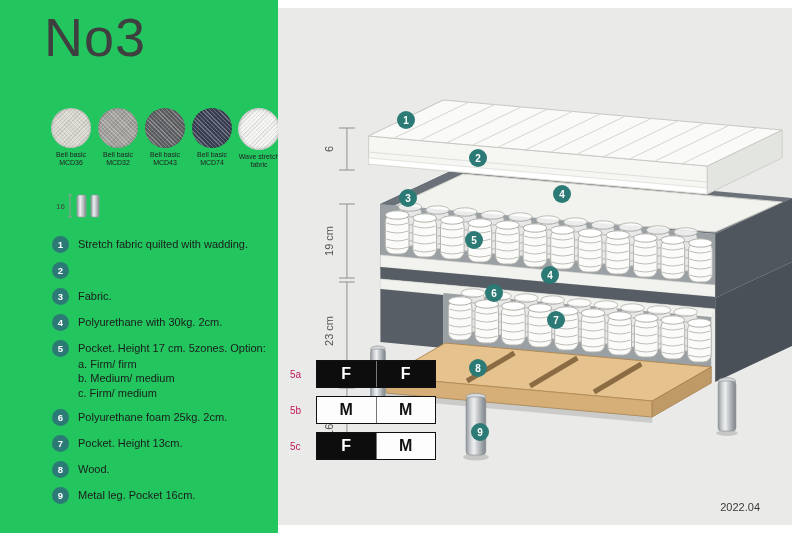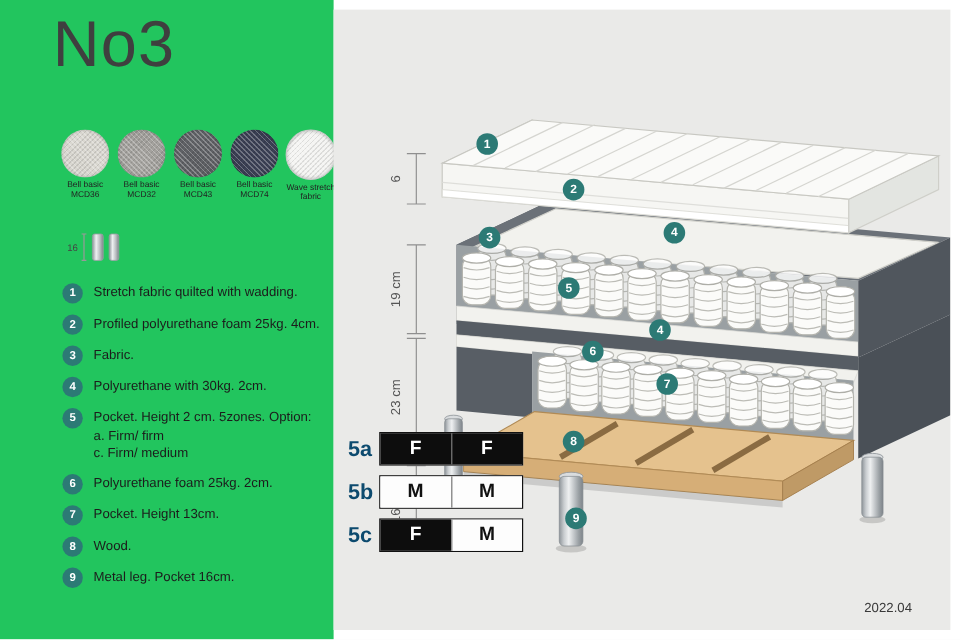--- a/index.html
+++ b/index.html
@@ -35,21 +35,21 @@
 
   
   .right-panel{position:absolute;left:278px;top:8px;width:514px;height:517px;background:#eaeae8;}
   .bed-svg{position:absolute;left:0;top:0;}
 
   .dbadge{position:absolute;width:18px;height:18px;border-radius:50%;background:#2c7a75;color:#fff;
           font-size:10px;font-weight:700;display:flex;align-items:center;justify-content:center;}
 
   .opt-table{position:absolute;left:12px;top:352px;}
   .opt-row{display:flex;align-items:center;margin-bottom:8px;}
-  .opt-label{width:26px;font-size:18px;font-weight:700;color:#0c4a6e;}
+  .opt-label{width:26px;font-size:10px;font-weight:400;color:#be185d;}
   .opt-cells{display:flex;width:118px;height:26px;border:1px solid #111;background:#fff;}
   .opt-cell{flex:1;display:flex;align-items:center;justify-content:center;font-size:16px;font-weight:700;}
   .opt-cell + .opt-cell{border-left:1px solid #777;}
   .opt-cell.dark{background:#0d0d0d;color:#fff;}
   .opt-cell.light{background:#fdfdfd;color:#111;}
 
   .version{position:absolute;right:32px;bottom:12px;font-size:11px;color:#3a3a3a;}
 </style>
 </head>
 <body>
@@ -99,36 +99,36 @@
       </svg>
     </div>
 
     <div class="features">
       <div class="feature">
         <span class="fbadge">1</span>
         <div class="ftext">Stretch fabric quilted with wadding.</div>
       </div>
       <div class="feature">
         <span class="fbadge">2</span>
-        <div class="ftext">Profiled polyurethane foam 25kg. 4cm.</div>
       </div>
       <div class="feature">
         <span class="fbadge">3</span>
         <div class="ftext">Fabric.</div>
       </div>
       <div class="feature">
         <span class="fbadge">4</span>
         <div class="ftext">Polyurethane with 30kg. 2cm.</div>
       </div>
       <div class="feature">
         <span class="fbadge">5</span>
         <div>
-          <div class="ftext">Pocket. Height 2 cm. 5zones. Option:</div>
+          <div class="ftext">Pocket. Height 17 cm. 5zones. Option:</div>
           <div class="fopts">
             <div>a. Firm/ firm</div>
+            <div>b. Medium/ medium</div>
             <div>c. Firm/ medium</div>
           </div>
         </div>
       </div>
       <div class="feature">
         <span class="fbadge">6</span>
         <div class="ftext">Polyurethane foam 25kg. 2cm.</div>
       </div>
       <div class="feature">
         <span class="fbadge">7</span>

